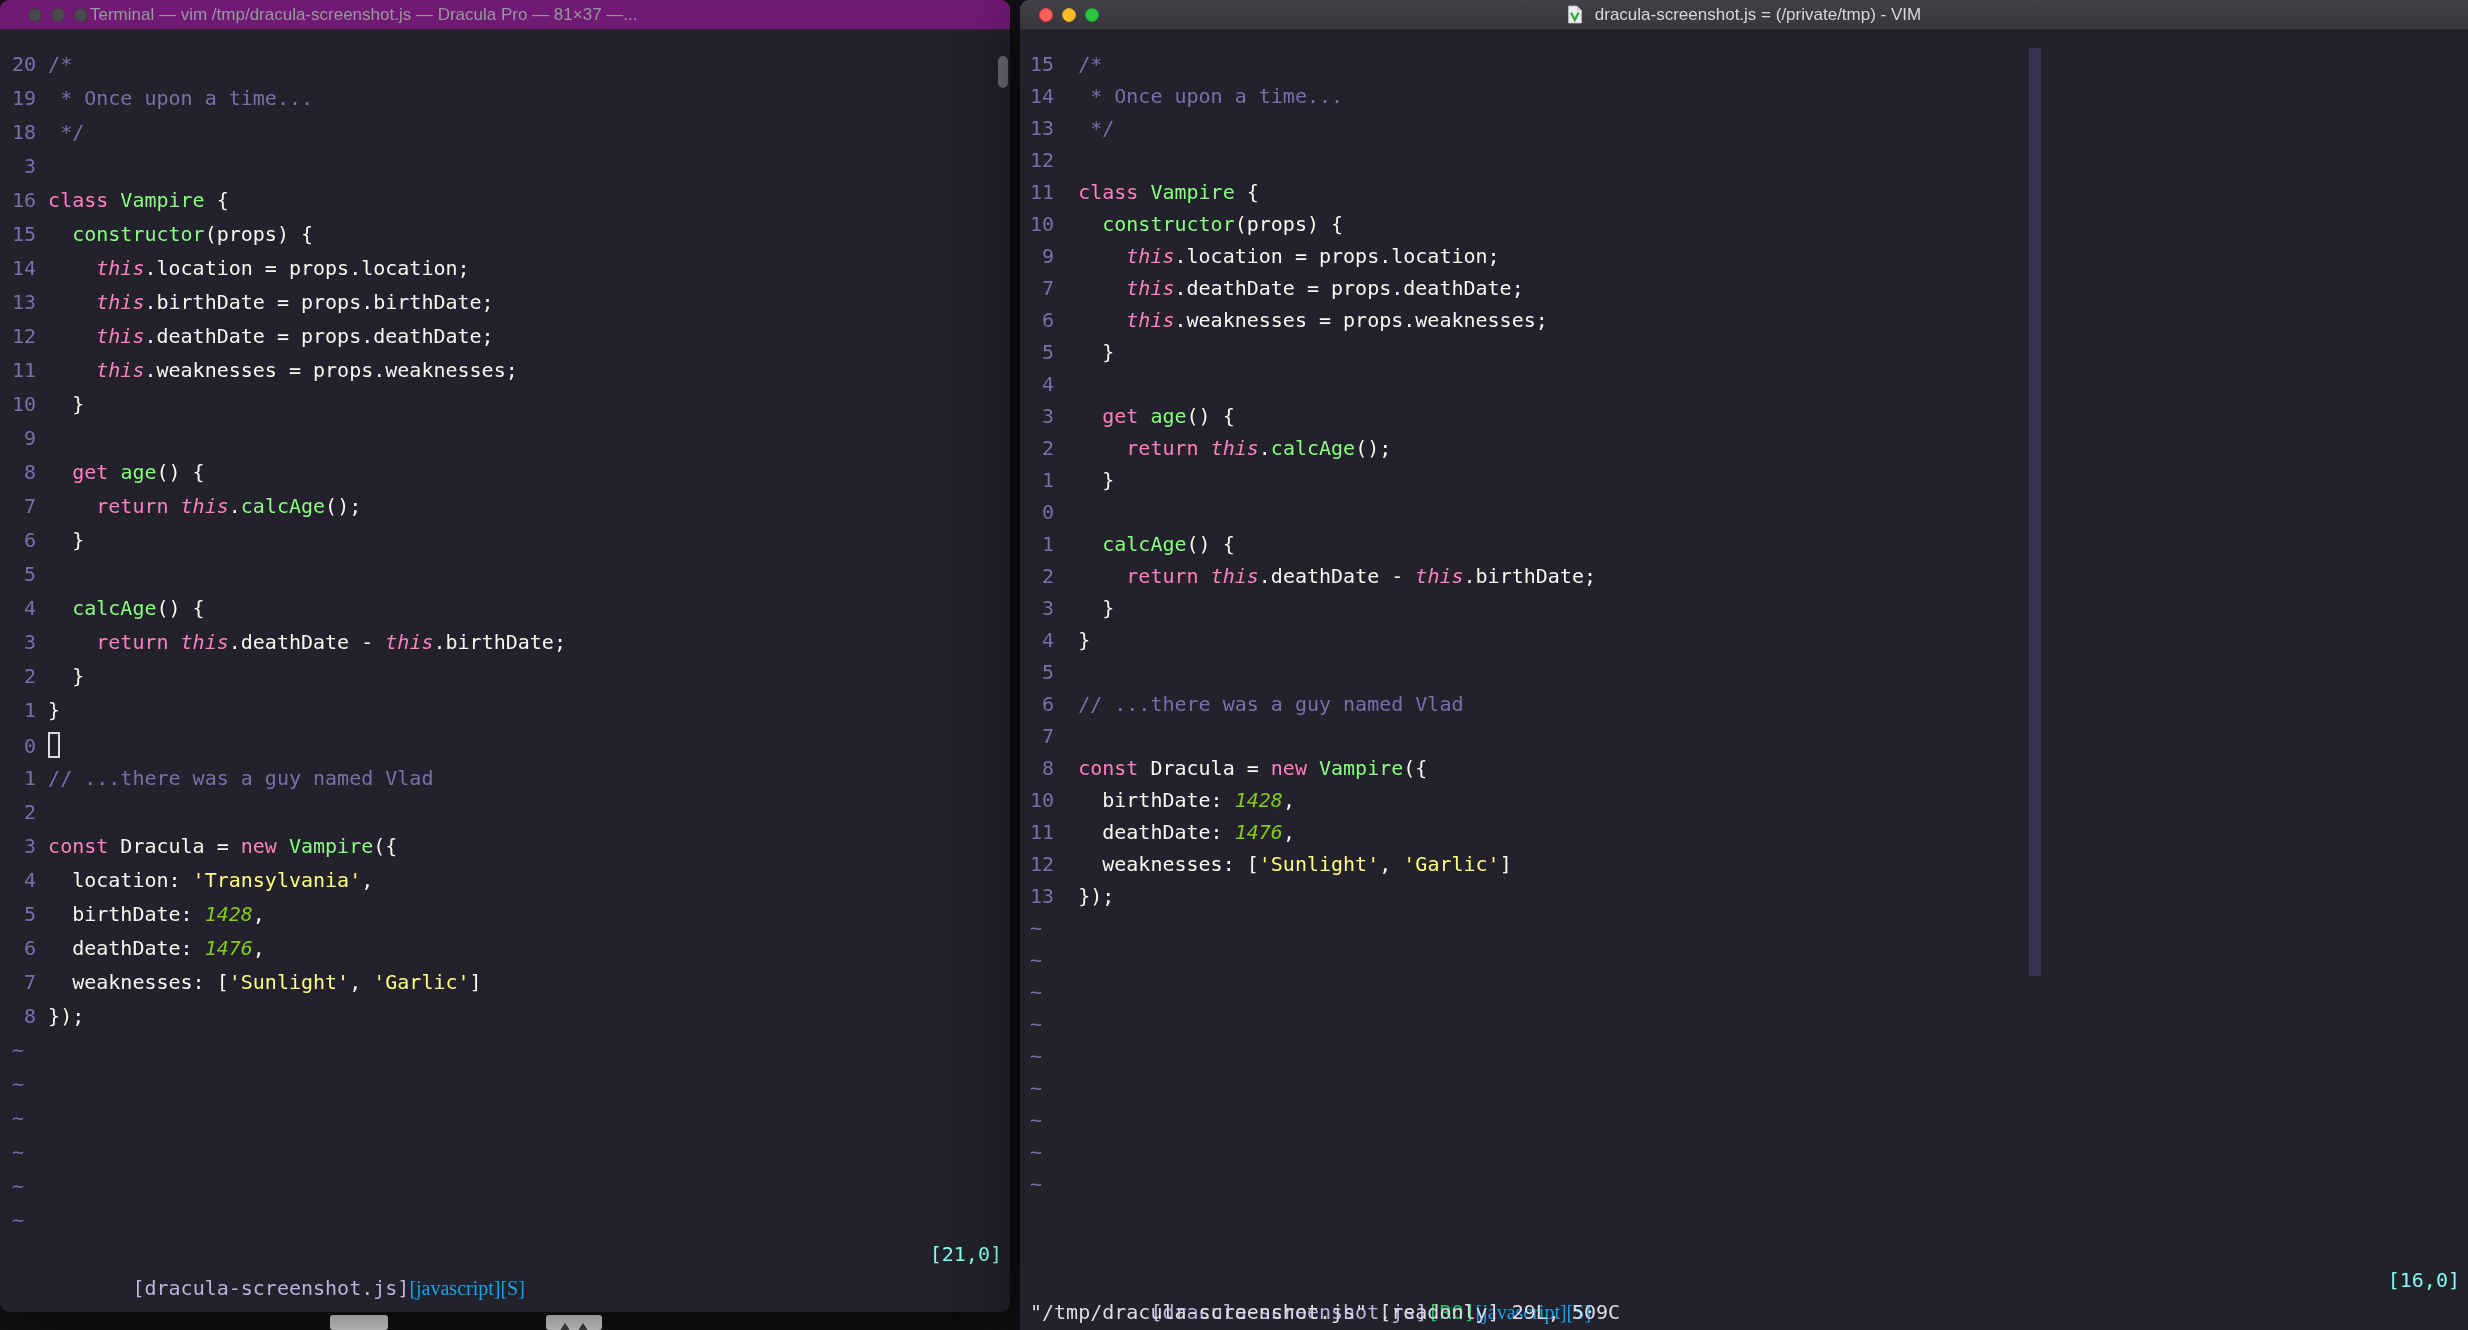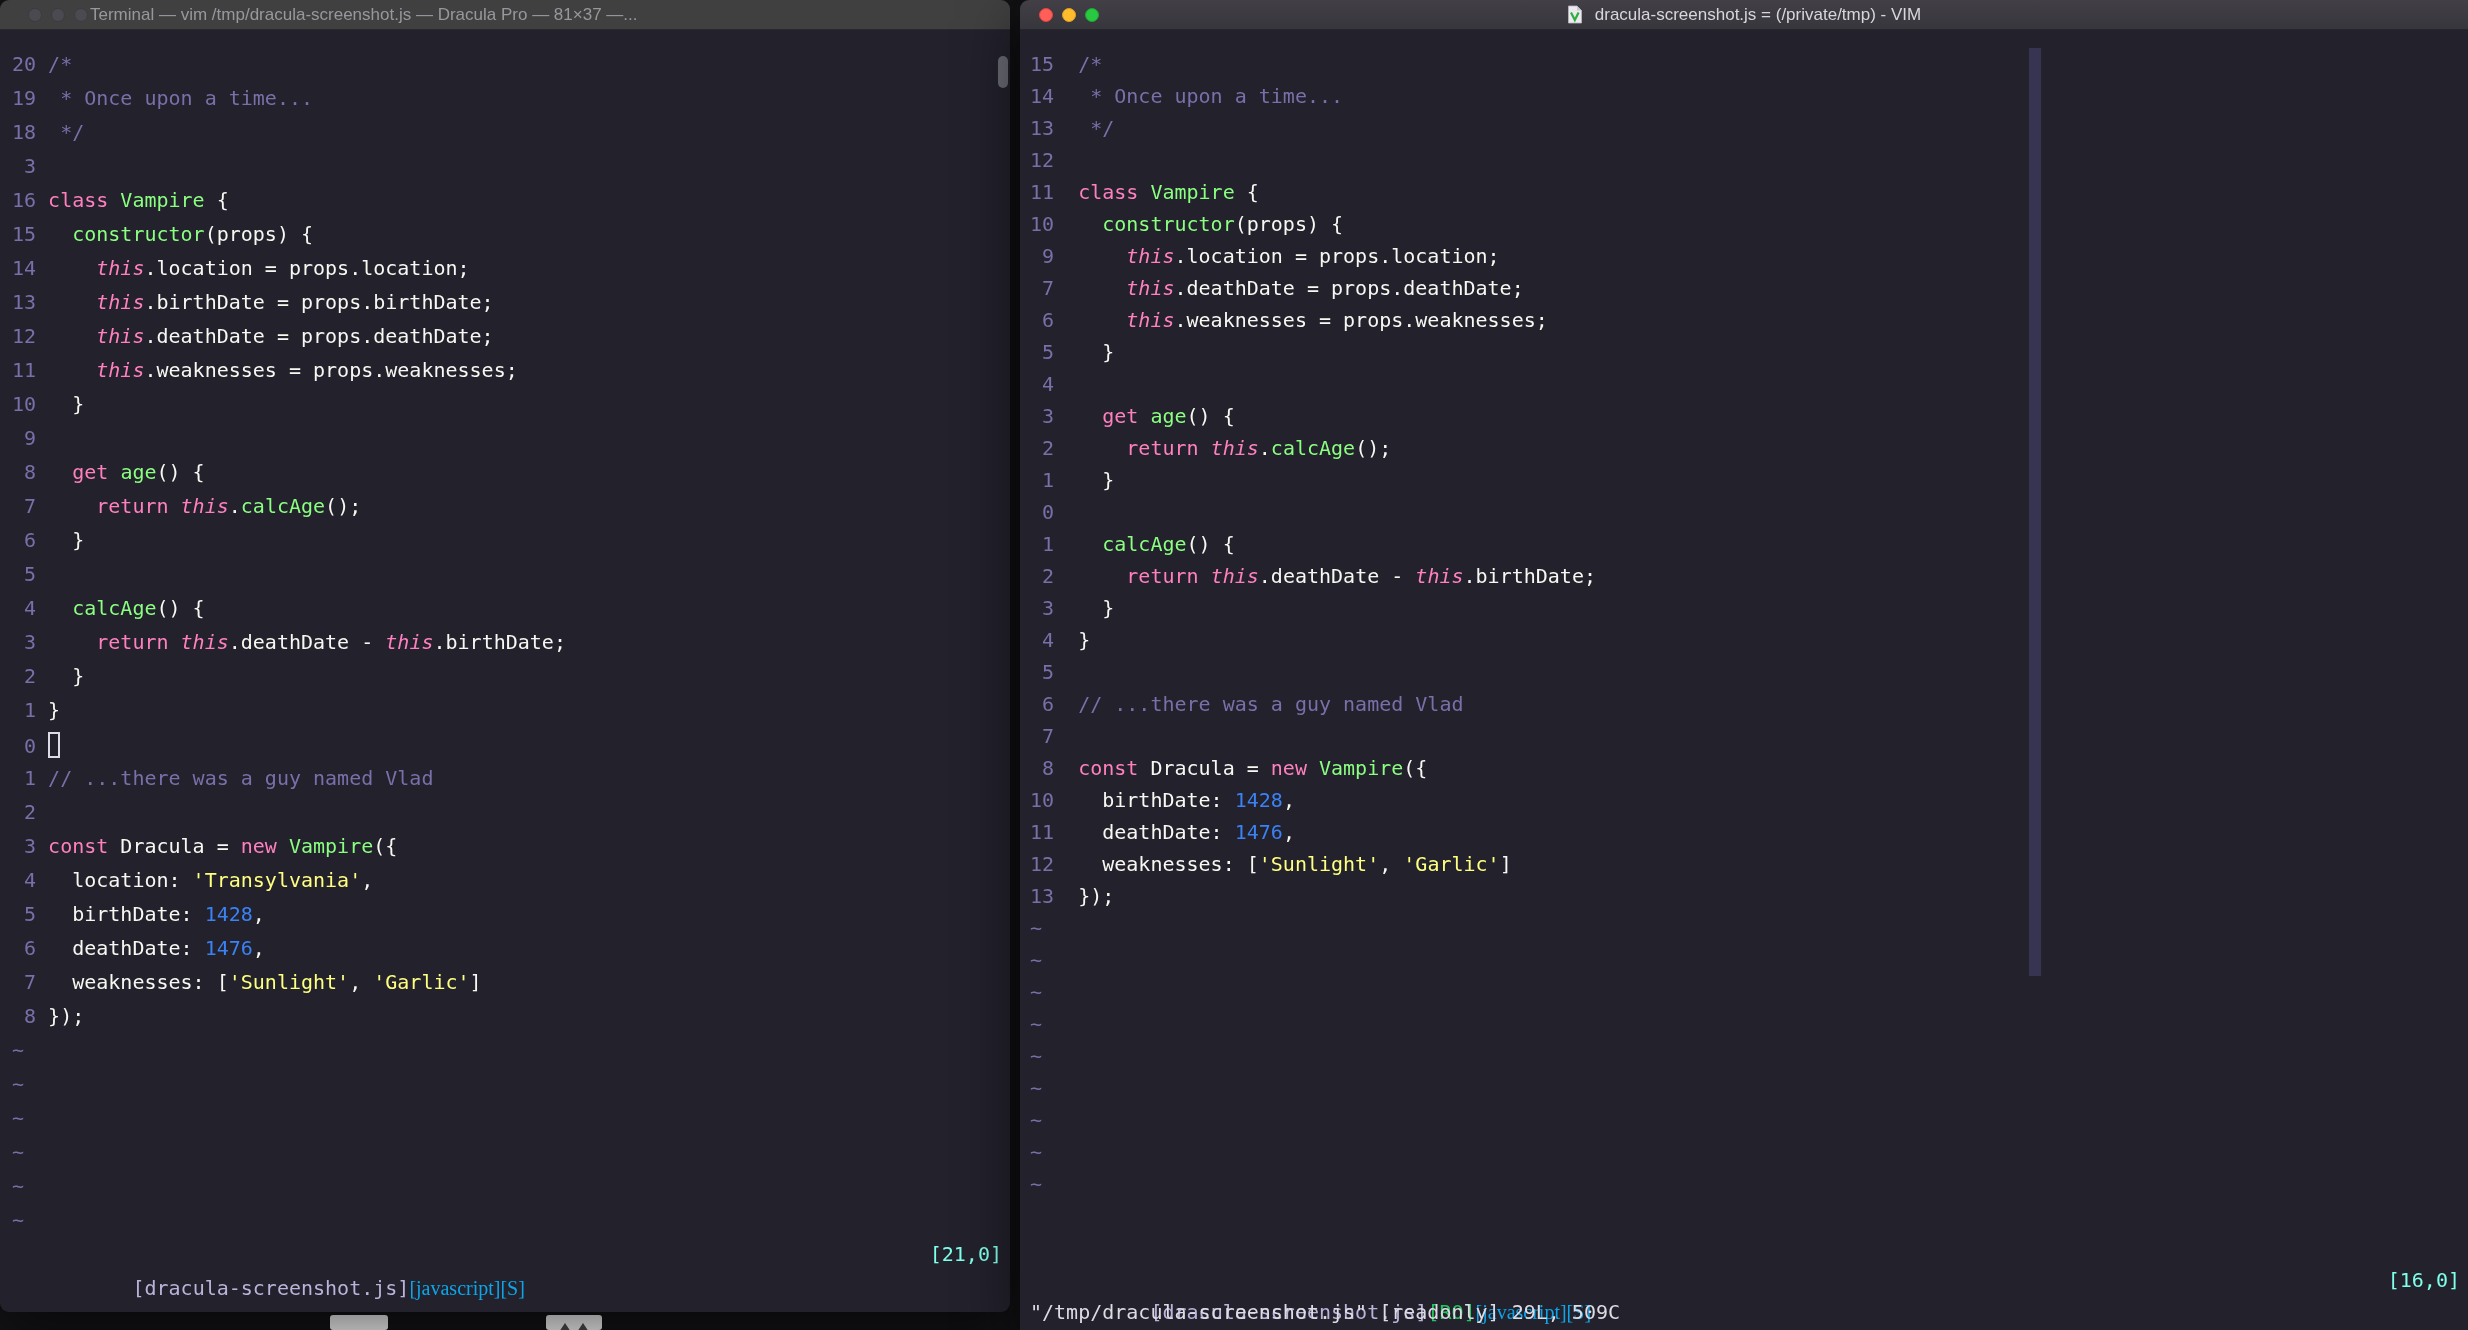--- a/index.html
+++ b/index.html
@@ -11,21 +11,21 @@
   .frag1 { left:330px; top:1315px; width:58px; height:15px; }
   .frag2 { left:546px; top:1315px; width:56px; height:15px; display:flex; align-items:flex-end; justify-content:center; gap:6px; overflow:hidden; }
   .frag2 i { display:block; width:0; height:0; border-left:6px solid transparent; border-right:6px solid transparent; border-bottom:9px solid #4a4a4a; margin-bottom:-2px; }
 
   
   .window { position:absolute; box-shadow:0 18px 60px rgba(0,0,0,.55); overflow:hidden; }
   .win-left  { left:0px;    top:0px; width:1010px; height:1312px; border-radius:9px; --rh:34px; --pt:17px; --pl:12px; --gut-gap:1ch; }
   .win-right { left:1020px; top:0px; width:1448px; height:1330px; border-radius:9px 0 0 0; --rh:32px; --pt:18px; --pl:10px; --gut-gap:2ch; }
 
   .titlebar { position:relative; height:30px; }
-  .win-left  .titlebar { background:#404040; border-bottom:1px solid #29282d; }
+  .win-left  .titlebar { background:#701a75; border-bottom:1px solid #29282d; }
   .win-right .titlebar { background:linear-gradient(180deg,#424046,#38363d); border-bottom:1px solid #26252b; }
 
   .lights { position:absolute; top:8px; display:flex; gap:9px; }
   .win-left .lights { left:28px; }
   .win-right .lights { left:19px; }
   .light { width:14px; height:14px; border-radius:50%; }
   .light.inactive { background:#4a4a50; border:1px solid #3c3c41; }
   .light.close { background:#FF5F58; border:1px solid #e0443e; }
   .light.min   { background:#FFBD2E; border:1px solid #dea123; }
   .light.zoom  { background:#28C840; border:1px solid #1fa633; }
@@ -45,21 +45,21 @@
   .ln { display:inline-block; width:2ch; text-align:right; margin-right:var(--gut-gap); color:#7970A9; }
   .code { white-space:pre; }
   .row.tilde { color:#7970A9; }
 
   .tok-fg      { color:#F8F8F2; }
   .tok-comment { color:#7970A9; }
   .tok-kw      { color:#FF80BF; }
   .tok-this    { color:#FF80BF; font-style:italic; }
   .tok-fn      { color:#8AFF80; }
   .tok-str     { color:#FFFF80; }
-  .tok-num     { color:#3b82f6; }
+  .tok-num     { color:#84cc16;font-style:italic; }
 
   .hollow-cursor { display:inline-block; width:1ch; height:26px; border:2px solid #dcdce6;
     transform:translateY(5px); }
 
   
   .statusrow, .cmdrow { position:absolute; left:0; right:0; height:var(--rh); line-height:var(--rh);
     padding-left:var(--pl); padding-right:8px; white-space:pre; }
   .statusrow { display:flex; justify-content:space-between; }
   .win-left  .statusrow { top:calc(var(--pt) + 35*var(--rh)); }
   .win-right .statusrow { top:calc(var(--pt) + 38*var(--rh)); }

